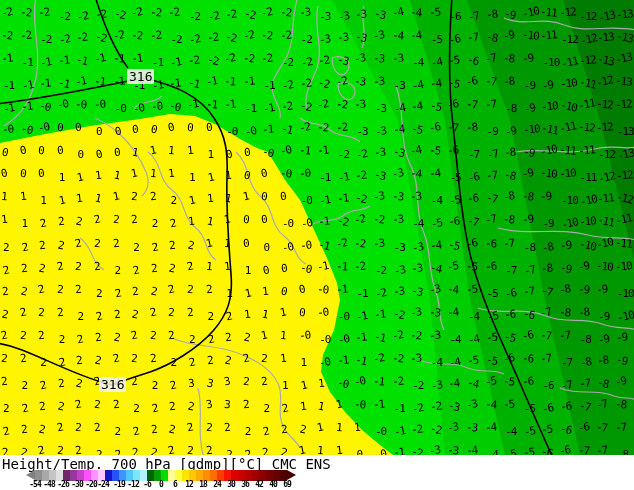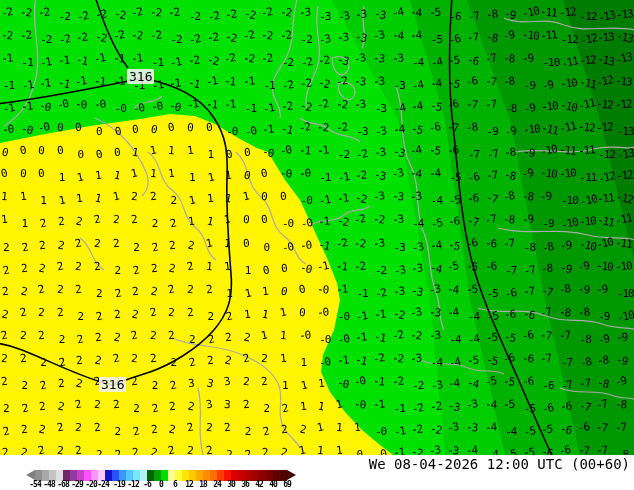--- a/index.html
+++ b/index.html
@@ -739,21 +739,21 @@
       <span class="gridnum" style="left: 522.8px; top: 446.95px; transform: rotate(-6deg);">-5</span>
       <span class="gridnum" style="left: 541.4px; top: 446.95px; transform: rotate(12deg);">-6</span>
       <span class="gridnum" style="left: 559px; top: 444.95px; transform: rotate(-12deg);">-6</span>
       <span class="gridnum" style="left: 577.6px; top: 444.95px; transform: rotate(6deg);">-7</span>
       <span class="gridnum" style="left: 596.2px; top: 444.95px; transform: rotate(-6deg);">-7</span>
       <span class="gridnum" style="left: 616.8px; top: 448.95px; transform: rotate(0deg);">-8</span>
       <div class="clabel" style="left: 127px; top: 69px;">316</div>
       <div class="clabel" style="left: 99px; top: 377px;">316</div>
     </div>
   <div id="bottombar">
-    <div id="datetime">We 08-04-2026 12:00 UTC (00+60)</div>
+    <div id="title">Height/Temp. 700 hPa [gdmp][°C] CMC ENS</div>
     <div id="colorbar">
         <div class="cbarrow" style="left:0;border-right:9px solid #808080;"></div>
         <div class="cbcell" style="left:9px;width:7px;background:#909090;"></div>
         <div class="cbcell" style="left:16px;width:7px;background:#a8a8a8;"></div>
         <div class="cbcell" style="left:23px;width:7px;background:#c4c4c4;"></div>
         <div class="cbcell" style="left:30px;width:7px;background:#e0e0e0;"></div>
         <div class="cbcell" style="left:37px;width:7px;background:#702868;"></div>
         <div class="cbcell" style="left:44px;width:7px;background:#9638a0;"></div>
         <div class="cbcell" style="left:51px;width:7px;background:#c840c8;"></div>
         <div class="cbcell" style="left:58px;width:7px;background:#ff50ff;"></div>
@@ -783,22 +783,22 @@
         <div class="cbcell" style="left:226px;width:7px;background:#a00000;"></div>
         <div class="cbcell" style="left:233px;width:7px;background:#8c0000;"></div>
         <div class="cbcell" style="left:240px;width:7px;background:#780000;"></div>
         <div class="cbcell" style="left:247px;width:7px;background:#640000;"></div>
         <div class="cbcell" style="left:254px;width:7px;background:#500000;"></div>
         <div class="cbarrow" style="left:261px;border-left:9px solid #480000;"></div>
       </div>
     <div id="cblabels">
         <span class="cblab" style="left: 35px;">-54</span>
         <span class="cblab" style="left: 49px;">-48</span>
-        <span class="cblab" style="left: 63px;">-68</span>
-        <span class="cblab" style="left: 77px;">-29</span>
+        <span class="cblab" style="left: 63px;">-26</span>
+        <span class="cblab" style="left: 77px;">-30</span>
         <span class="cblab" style="left: 91px;">-20</span>
         <span class="cblab" style="left: 103px;">-24</span>
         <span class="cblab" style="left: 119px;">-19</span>
         <span class="cblab" style="left: 133px;">-12</span>
         <span class="cblab" style="left: 147px;">-6</span>
         <span class="cblab" style="left: 161px;">0</span>
         <span class="cblab" style="left: 175px;">6</span>
         <span class="cblab" style="left: 189px;">12</span>
         <span class="cblab" style="left: 203px;">18</span>
         <span class="cblab" style="left: 217px;">24</span>

